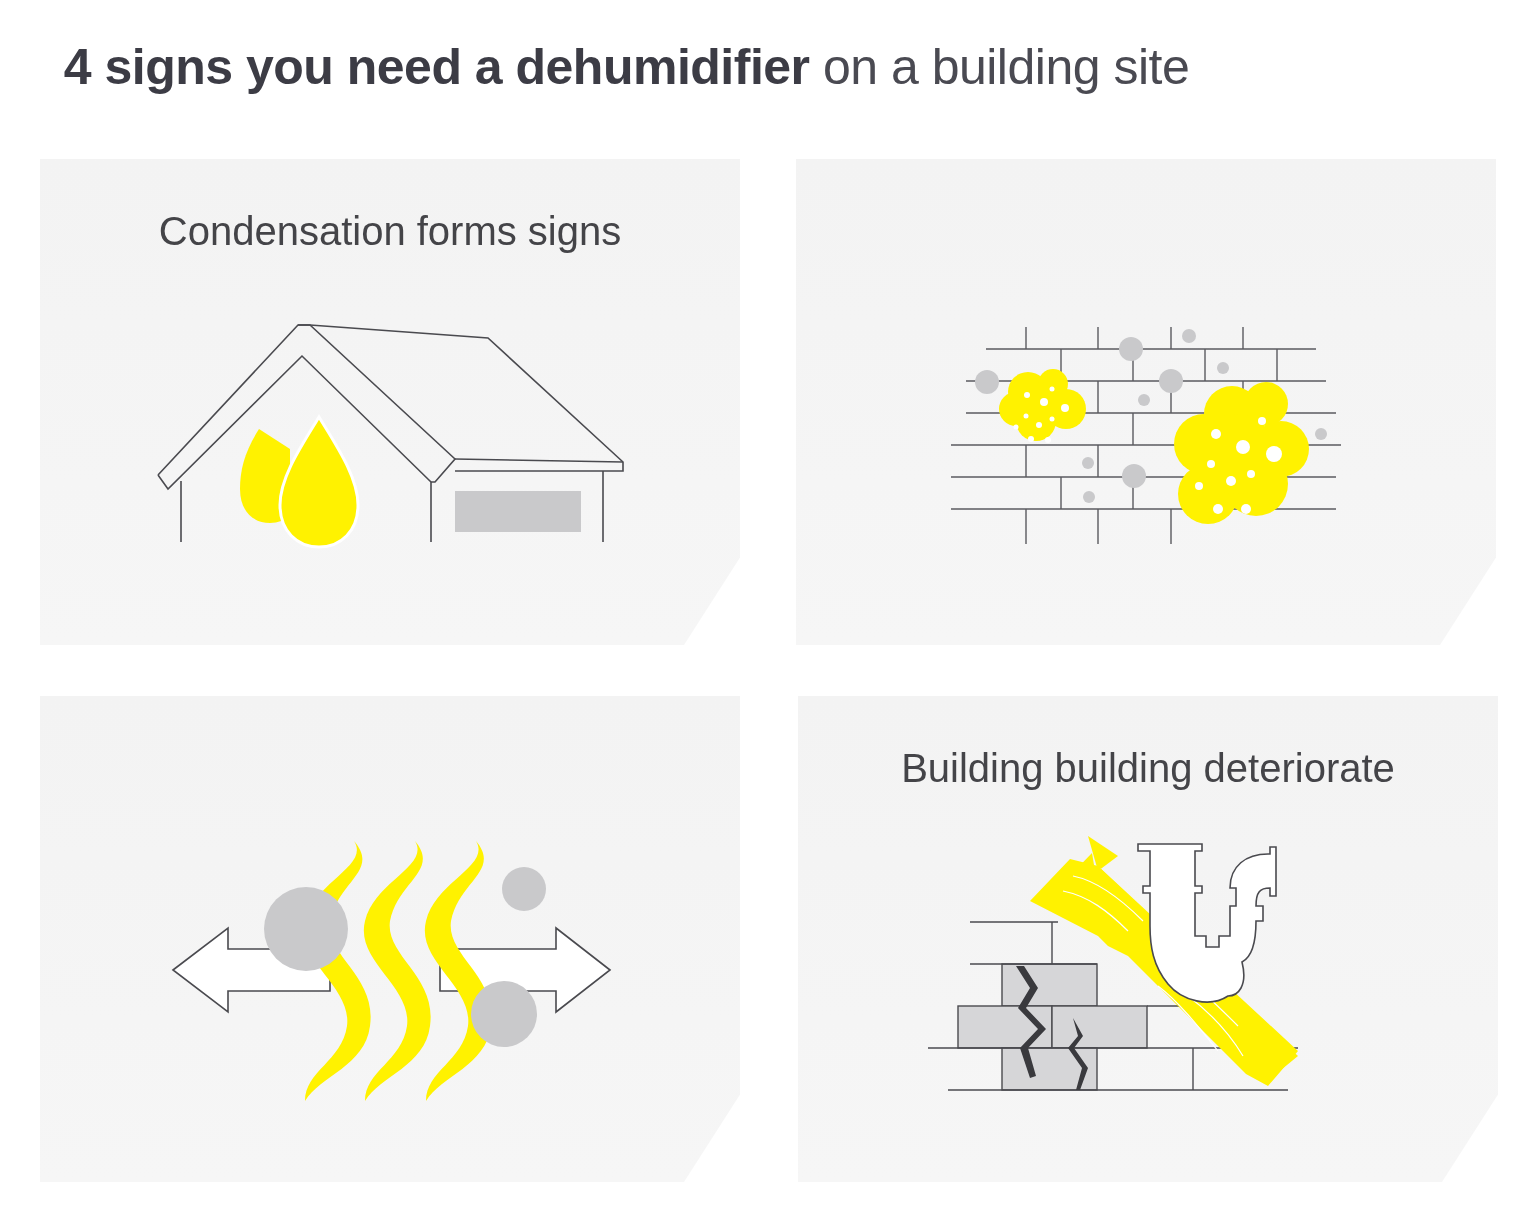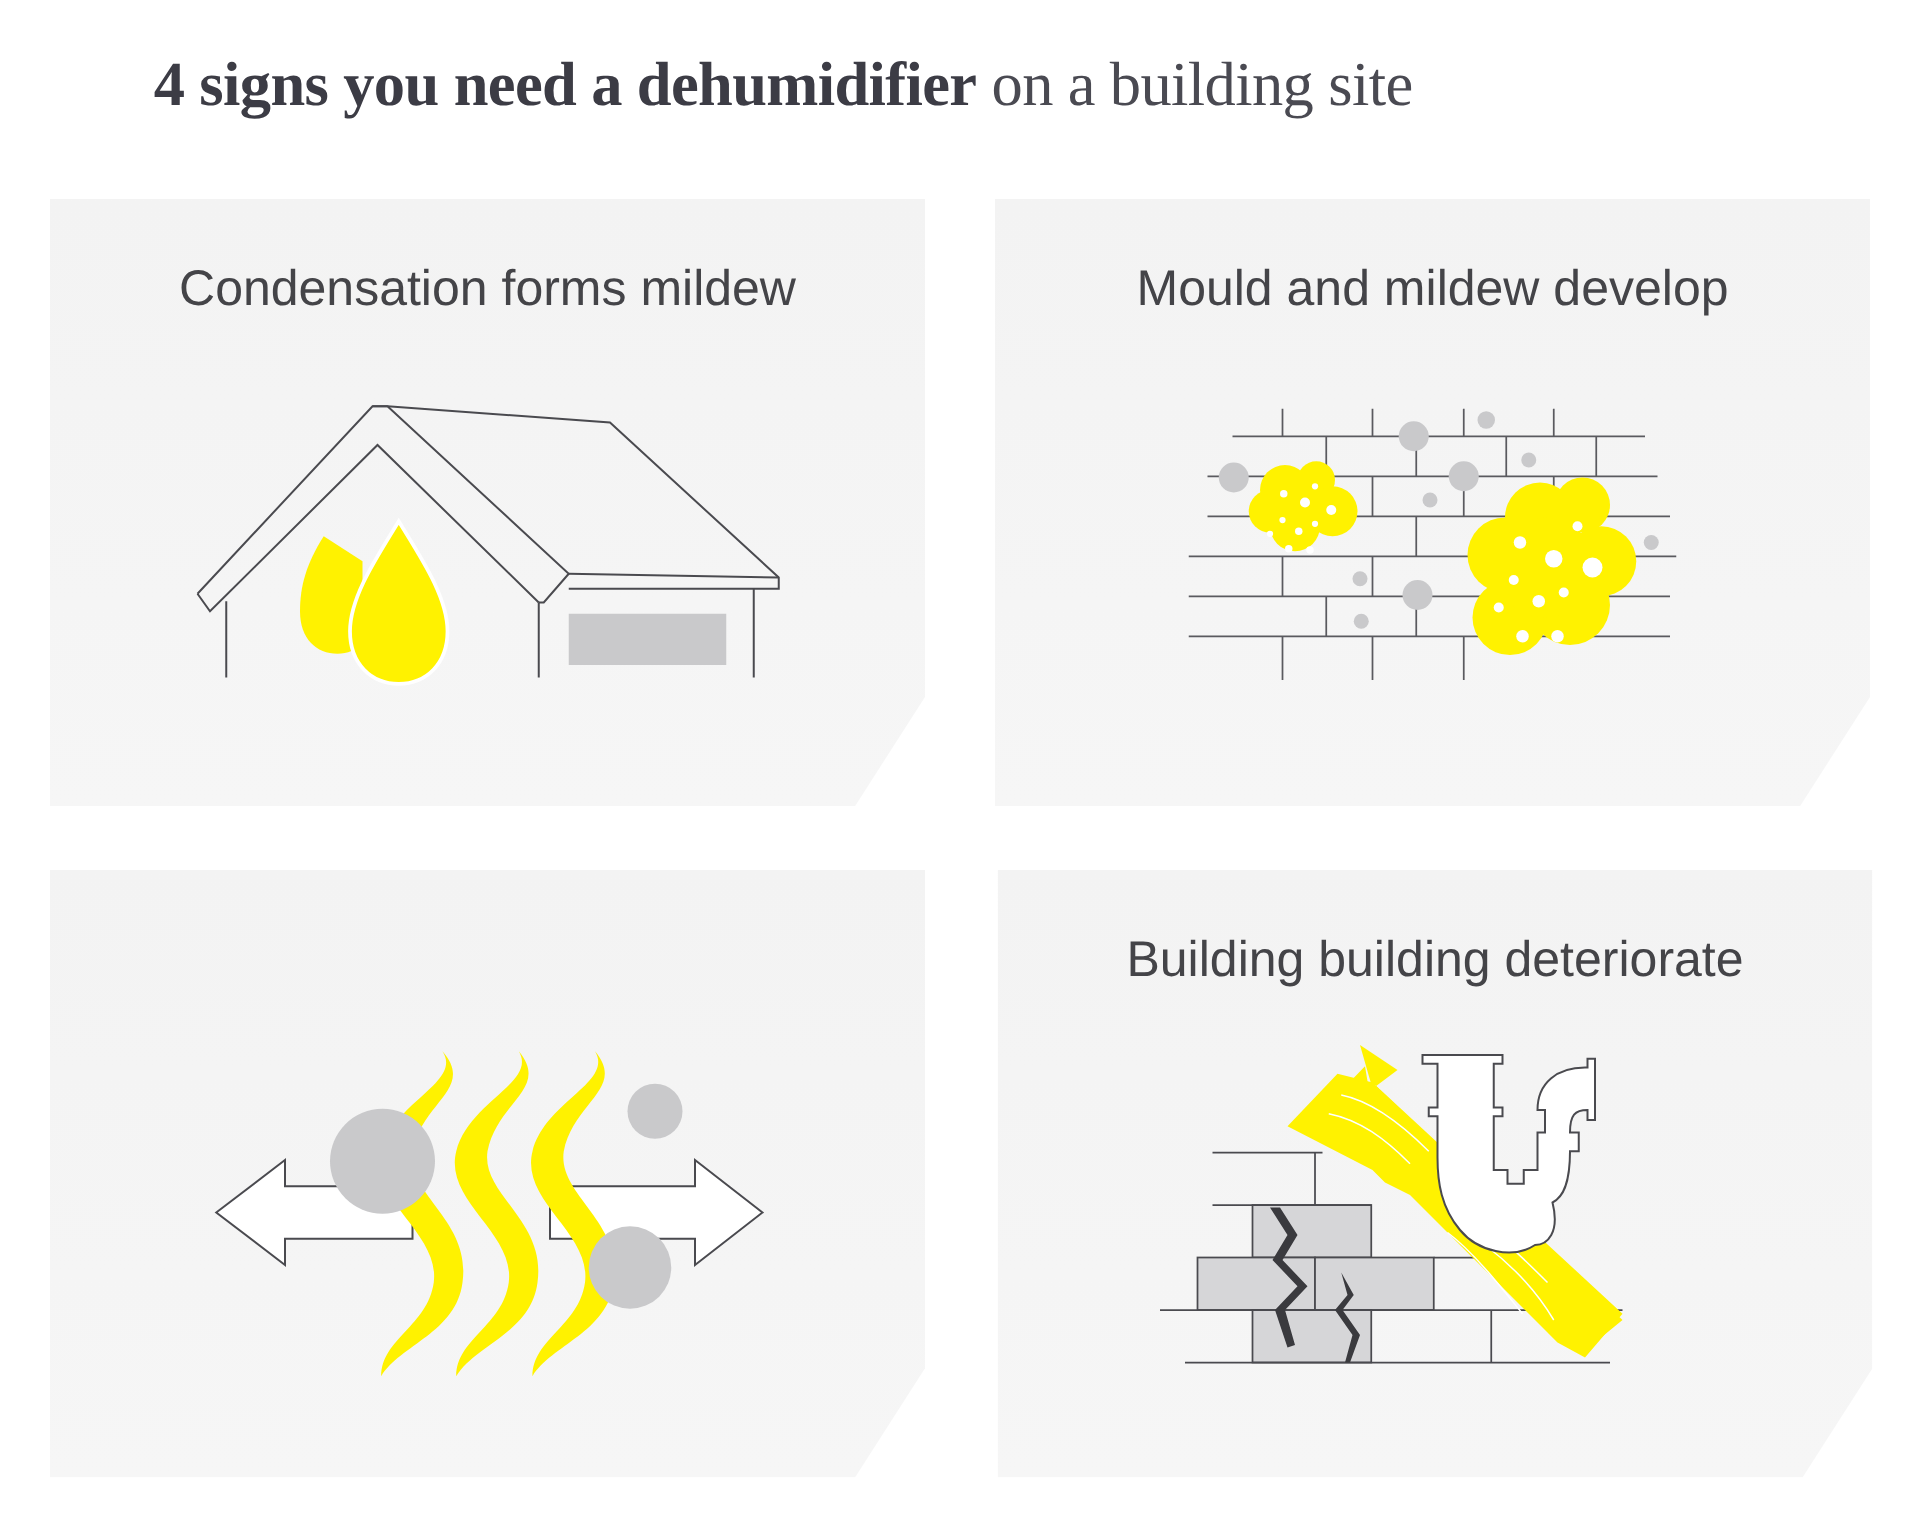--- a/index.html
+++ b/index.html
@@ -3,21 +3,21 @@
 <meta charset="utf-8">
 <style>
   html, body { margin: 0; padding: 0; }
   body {
     width: 1535px; height: 1226px; background: #ffffff;
     font-family: "Liberation Sans", "DejaVu Sans", sans-serif;
     position: relative; overflow: hidden;
   }
   .title {
     position: absolute; left: 0; top: 38px; width: 1253px;
-    text-align: center; font-size: 50px; color: #3c3c45; letter-spacing: -0.5px; font-family: Liberation Serif, serif;
+    text-align: center; font-size: 50px; color: #3c3c45; letter-spacing: -0.5px;
   }
   .title .bold { font-weight: bold; }
   .title .light { font-weight: normal; color: #4a4a52; }
   .card {
     position: absolute; width: 700px; height: 486px;
   }
   .card .bg {
     position: absolute; inset: 0;
     background: linear-gradient(180deg, #f3f3f3 0%, #f6f6f6 100%);
     clip-path: polygon(0 0, 100% 0, 100% 82%, 92% 100%, 0 100%);
@@ -30,21 +30,21 @@
 </style>
 </head>
 <body>
 
 <h1 class="title" style="margin:0;">
   <span class="bold">4 signs you need a dehumidifier</span><span class="light"> on a building site</span>
 </h1>
 
 <div class="card" style="left:40px; top:159px;">
   <div class="bg"></div>
-  <div class="card-title">Condensation forms mildew</div>
+  <div class="card-title">Condensation forms signs</div>
   <svg class="illus" width="700" height="486" viewBox="0 0 700 486">
     <g fill="none" stroke="#4a4a4f" stroke-width="1.6">
 
       <polyline points="118,316 258,166 270,166 415,300 395,323 391,323"></polyline>
       <polyline points="118,316 128,330 262,197 391,323"></polyline>
       <line x1="258" y1="166" x2="270" y2="166"></line>
 
       <polyline points="270,166 448,179 583,303 583,312 415,312"></polyline>
       <line x1="415" y1="300" x2="583" y2="303"></line>
 
@@ -54,21 +54,20 @@
     </g>
     <rect x="415" y="332" width="126" height="41" fill="#c9c9cb"></rect>
 
     <path d="M219,270 C205,292 200,310 200,330 C200,352 213,364 230,364 C238,364 245,361 250,356 L250,290 Z" fill="#fff200"></path>
     <path d="M279,258 C262,286 240,318 240,346 C240,372 257,388 279,388 C301,388 318,372 318,346 C318,318 296,286 279,258 Z" fill="#fff200" stroke="#ffffff" stroke-width="3"></path>
   </svg>
 </div>
 
 <div class="card" style="left:796px; top:159px;">
   <div class="bg"></div>
-  <div class="card-title">Mould and mildew develop</div>
   <svg class="illus" width="700" height="486" viewBox="0 0 700 486">
     <g stroke="#5a5a5f" stroke-width="1.4" fill="none">
       <line x1="190" y1="190" x2="520" y2="190"></line>
       <line x1="170" y1="222" x2="530" y2="222"></line>
       <line x1="170" y1="254" x2="540" y2="254"></line>
       <line x1="155" y1="286" x2="545" y2="286"></line>
       <line x1="155" y1="318" x2="540" y2="318"></line>
       <line x1="155" y1="350" x2="540" y2="350"></line>
       <line x1="230" y1="168" x2="230" y2="190"></line>
       <line x1="302" y1="168" x2="302" y2="190"></line>

